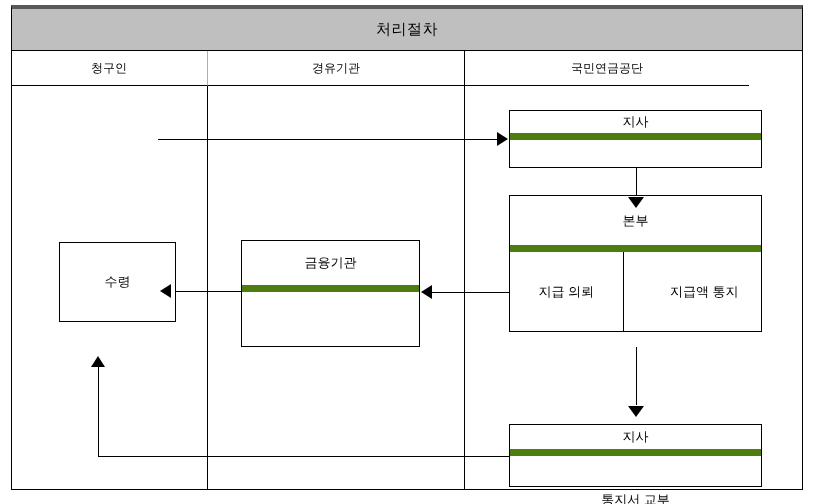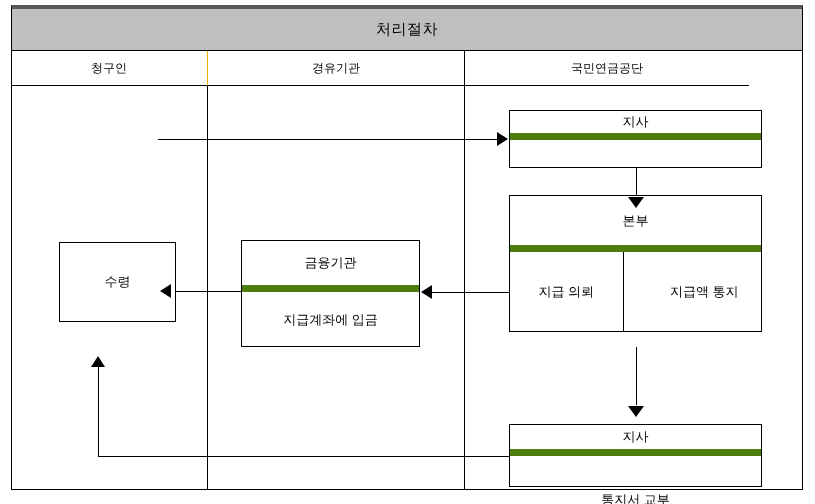--- a/index.html
+++ b/index.html
@@ -236,21 +236,20 @@
   <div class="node" id="node-hq">
     <div class="cell top divided-top">본부</div>
     <div class="row bottom">
       <div class="half sep">지급 의뢰</div>
       <div class="half">지급액 통지</div>
     </div>
   </div>
 
   <div class="node" id="node-bank">
     <div class="cell top divided-top">금융기관</div>
-    <div class="cell bottom">지급계좌에 입금</div>
   </div>
 
   <div class="node" id="node-receive">
     <div class="cell">수령</div>
   </div>
 
   <div class="node" id="node-branch-issue">
     <div class="cell top divided-top">지사</div>
     <div class="cell bottom">통지서 교부</div>
   </div>

